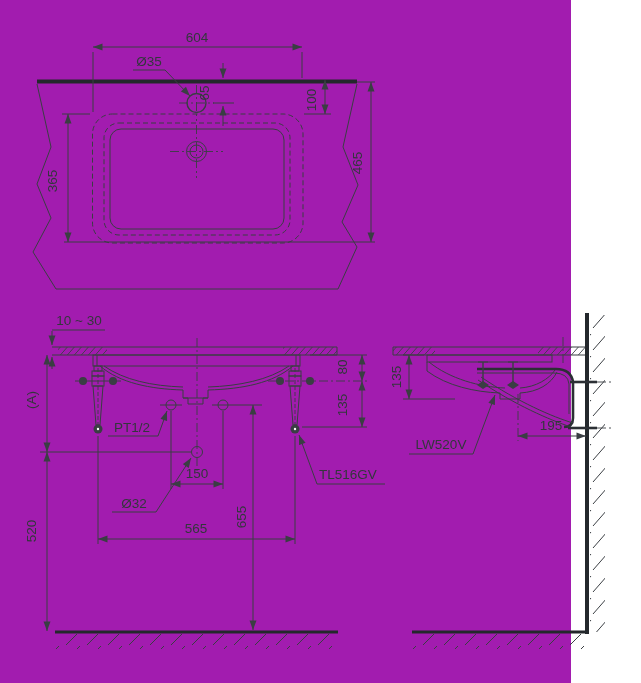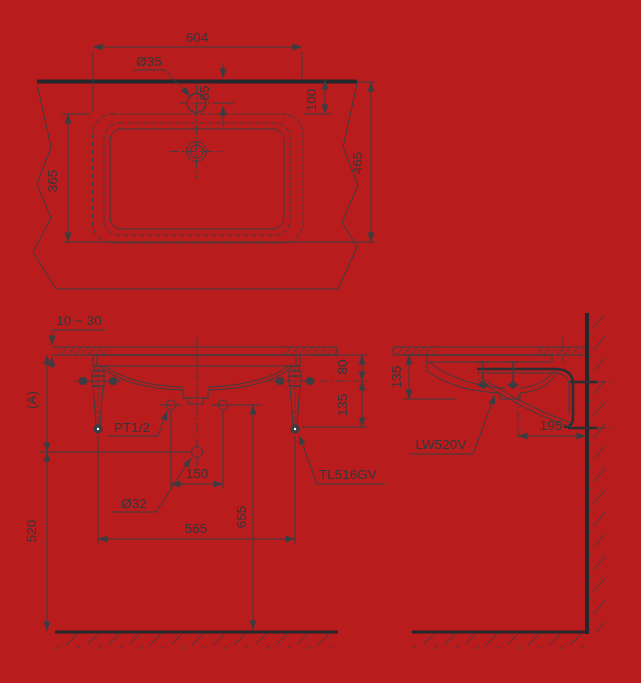--- a/index.html
+++ b/index.html
@@ -1,16 +1,16 @@
 <!DOCTYPE html>
 <html><head>
 <meta charset="utf-8">
 <style>
   html,body{margin:0;padding:0;background:#ffffff;}
-  .stage{width:641px;height:683px;position:relative;background:#b91c1c;font-family:"Liberation Sans",sans-serif;}
+  .stage{width:571px;height:683px;position:relative;background:#a21caf;font-family:"Liberation Sans",sans-serif;}
   svg text{font-family:"Liberation Sans",sans-serif;font-size:13.5px;fill:#33373c;}
   .ln{stroke:#3a3e43;stroke-width:1;fill:none;}
   .ln2{stroke:#3a3e43;stroke-width:1.4;fill:none;}
   .thick{stroke:#24282c;stroke-width:4;fill:none;}
   .thick3{stroke:#24282c;stroke-width:3.2;fill:none;}
   .bracket{stroke:#2b2f34;stroke-width:2.6;fill:none;}
   .dash{stroke:#3a3e43;stroke-width:1;fill:none;stroke-dasharray:5 3;}
   .dashdot{stroke:#3a3e43;stroke-width:0.9;fill:none;stroke-dasharray:9 3 2 3;}
   .dashfine{stroke:#3a3e43;stroke-width:0.9;fill:none;stroke-dasharray:4 2;}
   .dim{stroke:#3a3e43;stroke-width:1;fill:none;}

